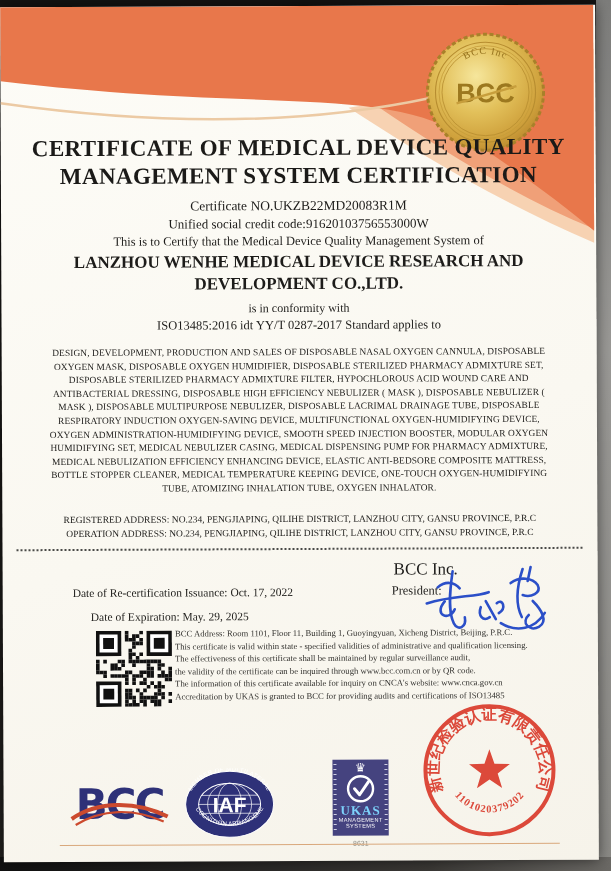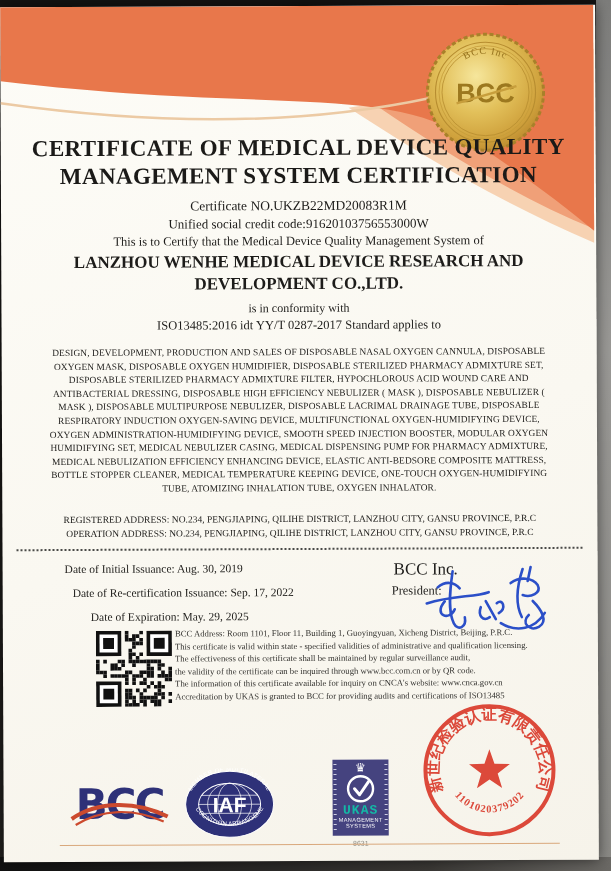--- a/index.html
+++ b/index.html
@@ -42,21 +42,21 @@
   .fineprint div{white-space:nowrap;}
   .bcclogo{top:766px;left:66px;width:100px;height:64px;}
   .iaflogo{top:762px;left:180px;width:92px;height:72px;}
   .ukaswrap{top:754px;left:326px;width:62px;text-align:center;}
   .ukas{position:relative;width:56px;height:76px;margin:0 auto;background:#45437f;
         display:flex;flex-direction:column;align-items:center;justify-content:flex-start;}
   .ukas::before,.ukas::after{content:"";position:absolute;top:4px;bottom:4px;width:3px;
         background:repeating-linear-gradient(180deg,#cfcfe2 0 1px,transparent 1px 5px);}
   .ukas::before{left:1px;} .ukas::after{right:1px;}
   .crown{color:#fff;font-family:"DejaVu Sans",sans-serif;font-size:12px;line-height:12px;margin-top:2px;}
-  .ukas-name{color:#14b8a6;font-family:Liberation Mono, monospace;font-weight:bold;font-size:13px;letter-spacing:1px;line-height:13px;}
+  .ukas-name{color:#7dd3fc;font-family:Liberation Serif, serif;font-weight:bold;font-size:13px;letter-spacing:1px;line-height:13px;}
   .ukas-sub{color:#fff;font-family:"Liberation Sans",sans-serif;font-size:5.6px;line-height:6.4px;letter-spacing:.4px;}
   .ukas-num{font-family:"Liberation Sans",sans-serif;font-size:7px;color:#8a8880;margin-top:4px;}
   .bottom-line{top:838px;left:56px;width:500px;border-top:1.5px solid #d9a87c;height:0;}
   .redseal{top:694px;left:415px;width:142px;height:142px;}
   .goldseal{top:20px;left:418px;width:134px;height:134px;}
   svg text{font-family:"Liberation Serif",serif;}
 </style>
 </head>
 <body>
 
@@ -108,22 +108,21 @@
   <div class="abs ctr conform">is in conformity with</div>
   <div class="abs ctr iso">ISO13485:2016 idt YY/T 0287-2017 Standard applies to</div>
 
   <div class="abs scope">DESIGN, DEVELOPMENT, PRODUCTION AND SALES OF DISPOSABLE NASAL OXYGEN CANNULA, DISPOSABLE OXYGEN MASK, DISPOSABLE OXYGEN HUMIDIFIER, DISPOSABLE STERILIZED PHARMACY ADMIXTURE SET, DISPOSABLE STERILIZED PHARMACY ADMIXTURE FILTER, HYPOCHLOROUS ACID WOUND CARE AND ANTIBACTERIAL DRESSING, DISPOSABLE HIGH EFFICIENCY NEBULIZER ( MASK ), DISPOSABLE NEBULIZER ( MASK ), DISPOSABLE MULTIPURPOSE NEBULIZER, DISPOSABLE LACRIMAL DRAINAGE TUBE, DISPOSABLE RESPIRATORY INDUCTION OXYGEN-SAVING DEVICE, MULTIFUNCTIONAL OXYGEN-HUMIDIFYING DEVICE, OXYGEN ADMINISTRATION-HUMIDIFYING DEVICE, SMOOTH SPEED INJECTION BOOSTER, MODULAR OXYGEN HUMIDIFYING SET, MEDICAL NEBULIZER CASING, MEDICAL DISPENSING PUMP FOR PHARMACY ADMIXTURE, MEDICAL NEBULIZATION EFFICIENCY ENHANCING DEVICE, ELASTIC ANTI-BEDSORE COMPOSITE MATTRESS, BOTTLE STOPPER CLEANER, MEDICAL TEMPERATURE KEEPING DEVICE, ONE-TOUCH OXYGEN-HUMIDIFYING TUBE, ATOMIZING INHALATION TUBE, OXYGEN INHALATOR.</div>
 
   <div class="abs addr addr1">REGISTERED ADDRESS: NO.234, PENGJIAPING, QILIHE DISTRICT, LANZHOU CITY, GANSU PROVINCE, P.R.C</div>
   <div class="abs addr addr2">OPERATION ADDRESS: NO.234, PENGJIAPING, QILIHE DISTRICT, LANZHOU CITY, GANSU PROVINCE, P.R.C</div>
 
   <div class="abs dots"></div>
 
-  <div class="abs daterow d1">Date of Initial Issuance:  Aug. 30, 2019</div>
-  <div class="abs daterow d2">Date of Re-certification Issuance:  Sep. 17, 2022</div>
+  <div class="abs daterow d2">Date of Re-certification Issuance:  Oct. 17, 2022</div>
   <div class="abs daterow d3">Date of Expiration: May. 29, 2025</div>
 
   <div class="abs bcc-inc">BCC Inc.</div>
   <div class="abs president">President:</div>
 
   <svg class="abs sig" viewBox="0 0 140 92">
     <g fill="none" stroke="#2b4fc8" stroke-width="2.6" stroke-linecap="round">
       <path d="M4,42 C 30,34 52,36 66,31"></path>
       <path d="M30,10 C 27,30 25,50 31,62 C 35,70 44,66 42,56"></path>
       <path d="M15,26 C 23,19 32,21 37,27"></path>

